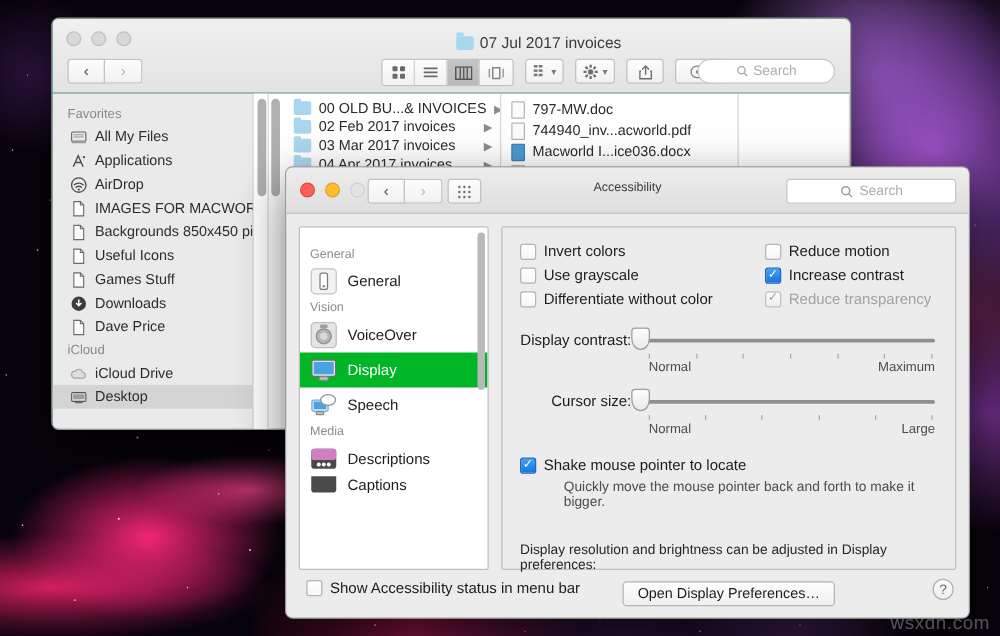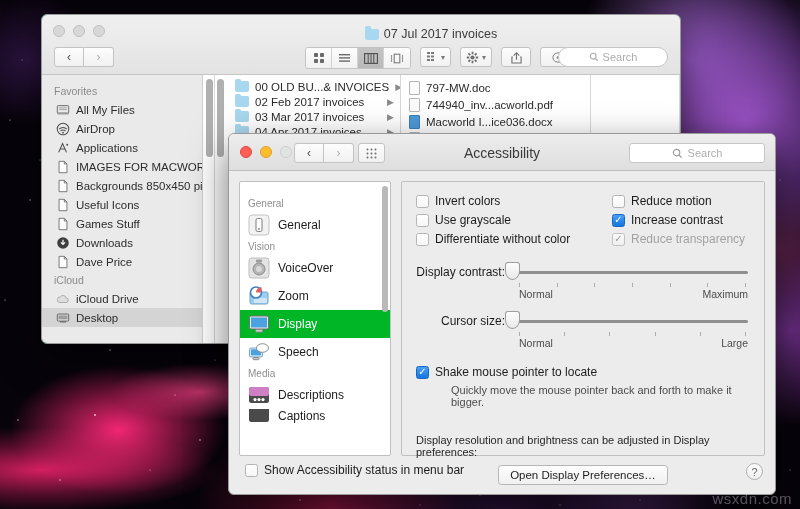--- a/index.html
+++ b/index.html
@@ -157,21 +157,21 @@
   #access-nav { position: absolute; left: 65px; top: 9px; display: flex; }
   #grid-btn {
     position: absolute; left: 129px; top: 9px;
     width: 27px; height: 20px;
     background: linear-gradient(#fdfdfd,#f1f1f1);
     border: 1px solid #c3c3c3; border-radius: 3px;
     display: flex; align-items: center; justify-content: center;
   }
   #access-title {
     position: absolute; left: 0; right: 0; top: 11px;
-    text-align: center; font-size: 14px; color: #3a3a3a; font-weight: 400;
+    text-align: center; font-size: 10px; color: #3a3a3a; font-weight: 400;
   }
   #access-search {
     position: absolute; right: 10px; top: 9px;
     width: 136px; height: 20px;
     background: #fff; border: 1px solid #c6c6c6; border-radius: 3px;
     display: flex; align-items: center; justify-content: center; gap: 5px;
     font-size: 11px; color: #aeaeae;
   }
   #access-body { display: flex; padding: 10px 10px 0 10px; height: 285px; gap: 10px; }
   #a11y-list {
@@ -432,39 +432,39 @@
             <g stroke="#8a8a8a" stroke-width=".8">
               <line x1="3.5" y1="5.5" x2="12.5" y2="5.5"></line>
               <line x1="3.5" y1="7.5" x2="12.5" y2="7.5"></line>
             </g>
           </svg>
         <span>All My Files</span>
       </div>
 
       <div class="sb-item">
         <svg class="sb-ico" viewBox="0 0 16 16">
+            <g fill="none" stroke="#4e4e4e" stroke-width="1.3">
+              <path d="M3 13 L7.5 3 L12 13"></path>
+              <line x1="4.8" y1="9.2" x2="10.2" y2="9.2"></line>
+            </g>
+            <circle cx="12.8" cy="4.2" r="1.1" fill="#4e4e4e"></circle>
+          </svg>
+        <span>Applications</span>
+      </div>
+
+      <div class="sb-item">
+        <svg class="sb-ico" viewBox="0 0 16 16">
             <g fill="none" stroke="#4e4e4e" stroke-width="1.2">
               <circle cx="8" cy="8" r="6.6"></circle>
               <path d="M5.2 10.5a3.6 3.6 0 0 1 5.6 0"></path>
               <path d="M3.6 8.2a6 6 0 0 1 8.8 0"></path>
             </g>
             <circle cx="8" cy="12.2" r="1" fill="#4e4e4e"></circle>
           </svg>
         <span>AirDrop</span>
-      </div>
-
-      <div class="sb-item">
-        <svg class="sb-ico" viewBox="0 0 16 16">
-            <g fill="none" stroke="#4e4e4e" stroke-width="1.3">
-              <path d="M3 13 L7.5 3 L12 13"></path>
-              <line x1="4.8" y1="9.2" x2="10.2" y2="9.2"></line>
-            </g>
-            <circle cx="12.8" cy="4.2" r="1.1" fill="#4e4e4e"></circle>
-          </svg>
-        <span>Applications</span>
       </div>
 
       <div class="sb-item">
         <svg class="sb-ico" viewBox="0 0 16 16">
             <path d="M3.5 1.5h6l3 3v10h-9z" fill="#fcfcfc" stroke="#6a6a6a" stroke-width="1"></path>
             <path d="M9.5 1.5v3h3" fill="none" stroke="#6a6a6a" stroke-width="1"></path>
           </svg>
         <span>IMAGES FOR MACWORLD ONL</span>
       </div>
 
@@ -650,29 +650,20 @@
       <div class="a-item">
         <svg class="a-ico" viewBox="0 0 22 22">
             <rect x="1" y="1" width="20" height="20" rx="3" fill="#e4e4e4" stroke="#bdbdbd"></rect>
             <circle cx="11" cy="12" r="6" fill="#b5b5b5" stroke="#8d8d8d"></circle>
             <circle cx="11" cy="12" r="3" fill="#d8d8d8"></circle>
             <rect x="8" y="2.5" width="6" height="3" rx="1" fill="#9d9d9d"></rect>
           </svg>
         <span>VoiceOver</span>
       </div>
 
-      <div class="a-item">
-        <svg class="a-ico" viewBox="0 0 22 22">
-            <rect x="2" y="7" width="18" height="12" rx="1.5" fill="#9fcdf0" stroke="#6fa4cc"></rect>
-            <rect x="6" y="13" width="13" height="5" fill="#cfe6f8"></rect>
-            <circle cx="8" cy="7.5" r="5.5" fill="#fff" stroke="#3b7fc4" stroke-width="1.6"></circle>
-            <path d="M8 7.5 a5.5 5.5 0 0 1 5.5 -5.5 v5.5z" fill="#e06060"></path>
-          </svg>
-        <span>Zoom</span>
-      </div>
 
       <div class="a-item sel">
         <svg class="a-ico" viewBox="0 0 22 22">
             <rect x="1.5" y="3" width="19" height="13" rx="1.6" fill="#e9e9e9" stroke="#6f6f6f"></rect>
             <rect x="3" y="4.5" width="16" height="10" fill="#4aa3e0"></rect>
             <rect x="7.5" y="16.5" width="7" height="2.6" rx=".8" fill="#c9c9c9" stroke="#8a8a8a"></rect>
           </svg>
         <span>Display</span>
       </div>
 

